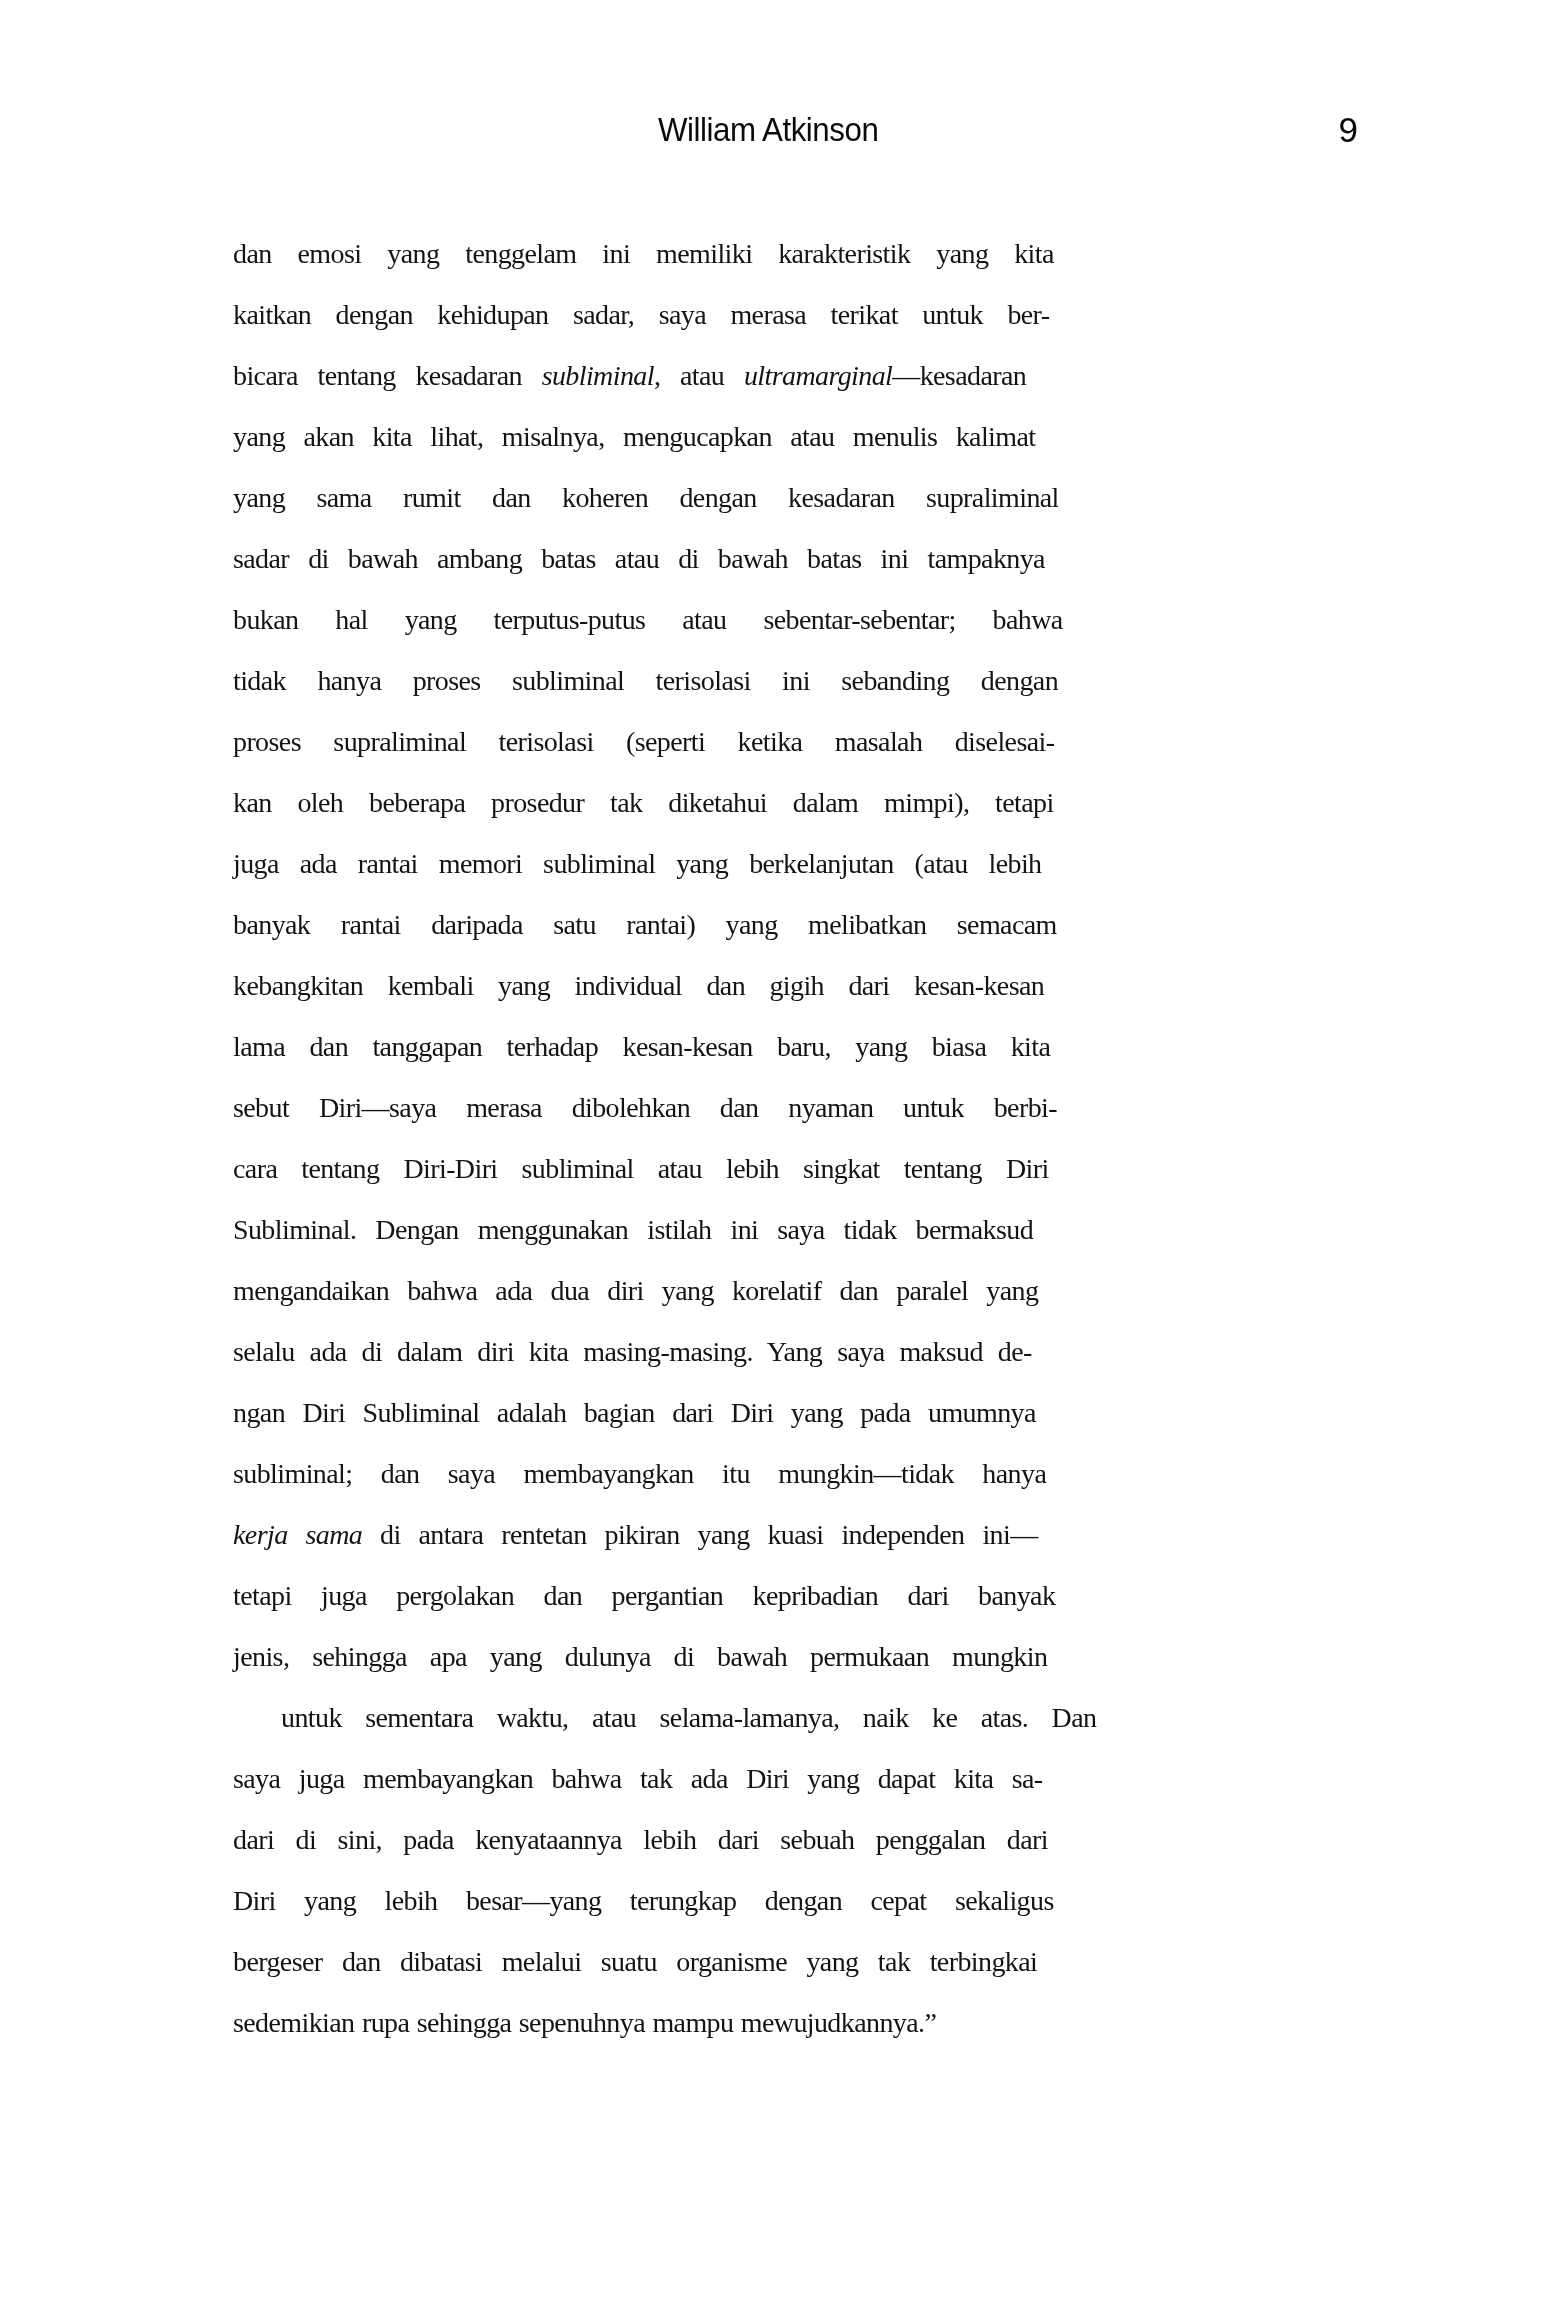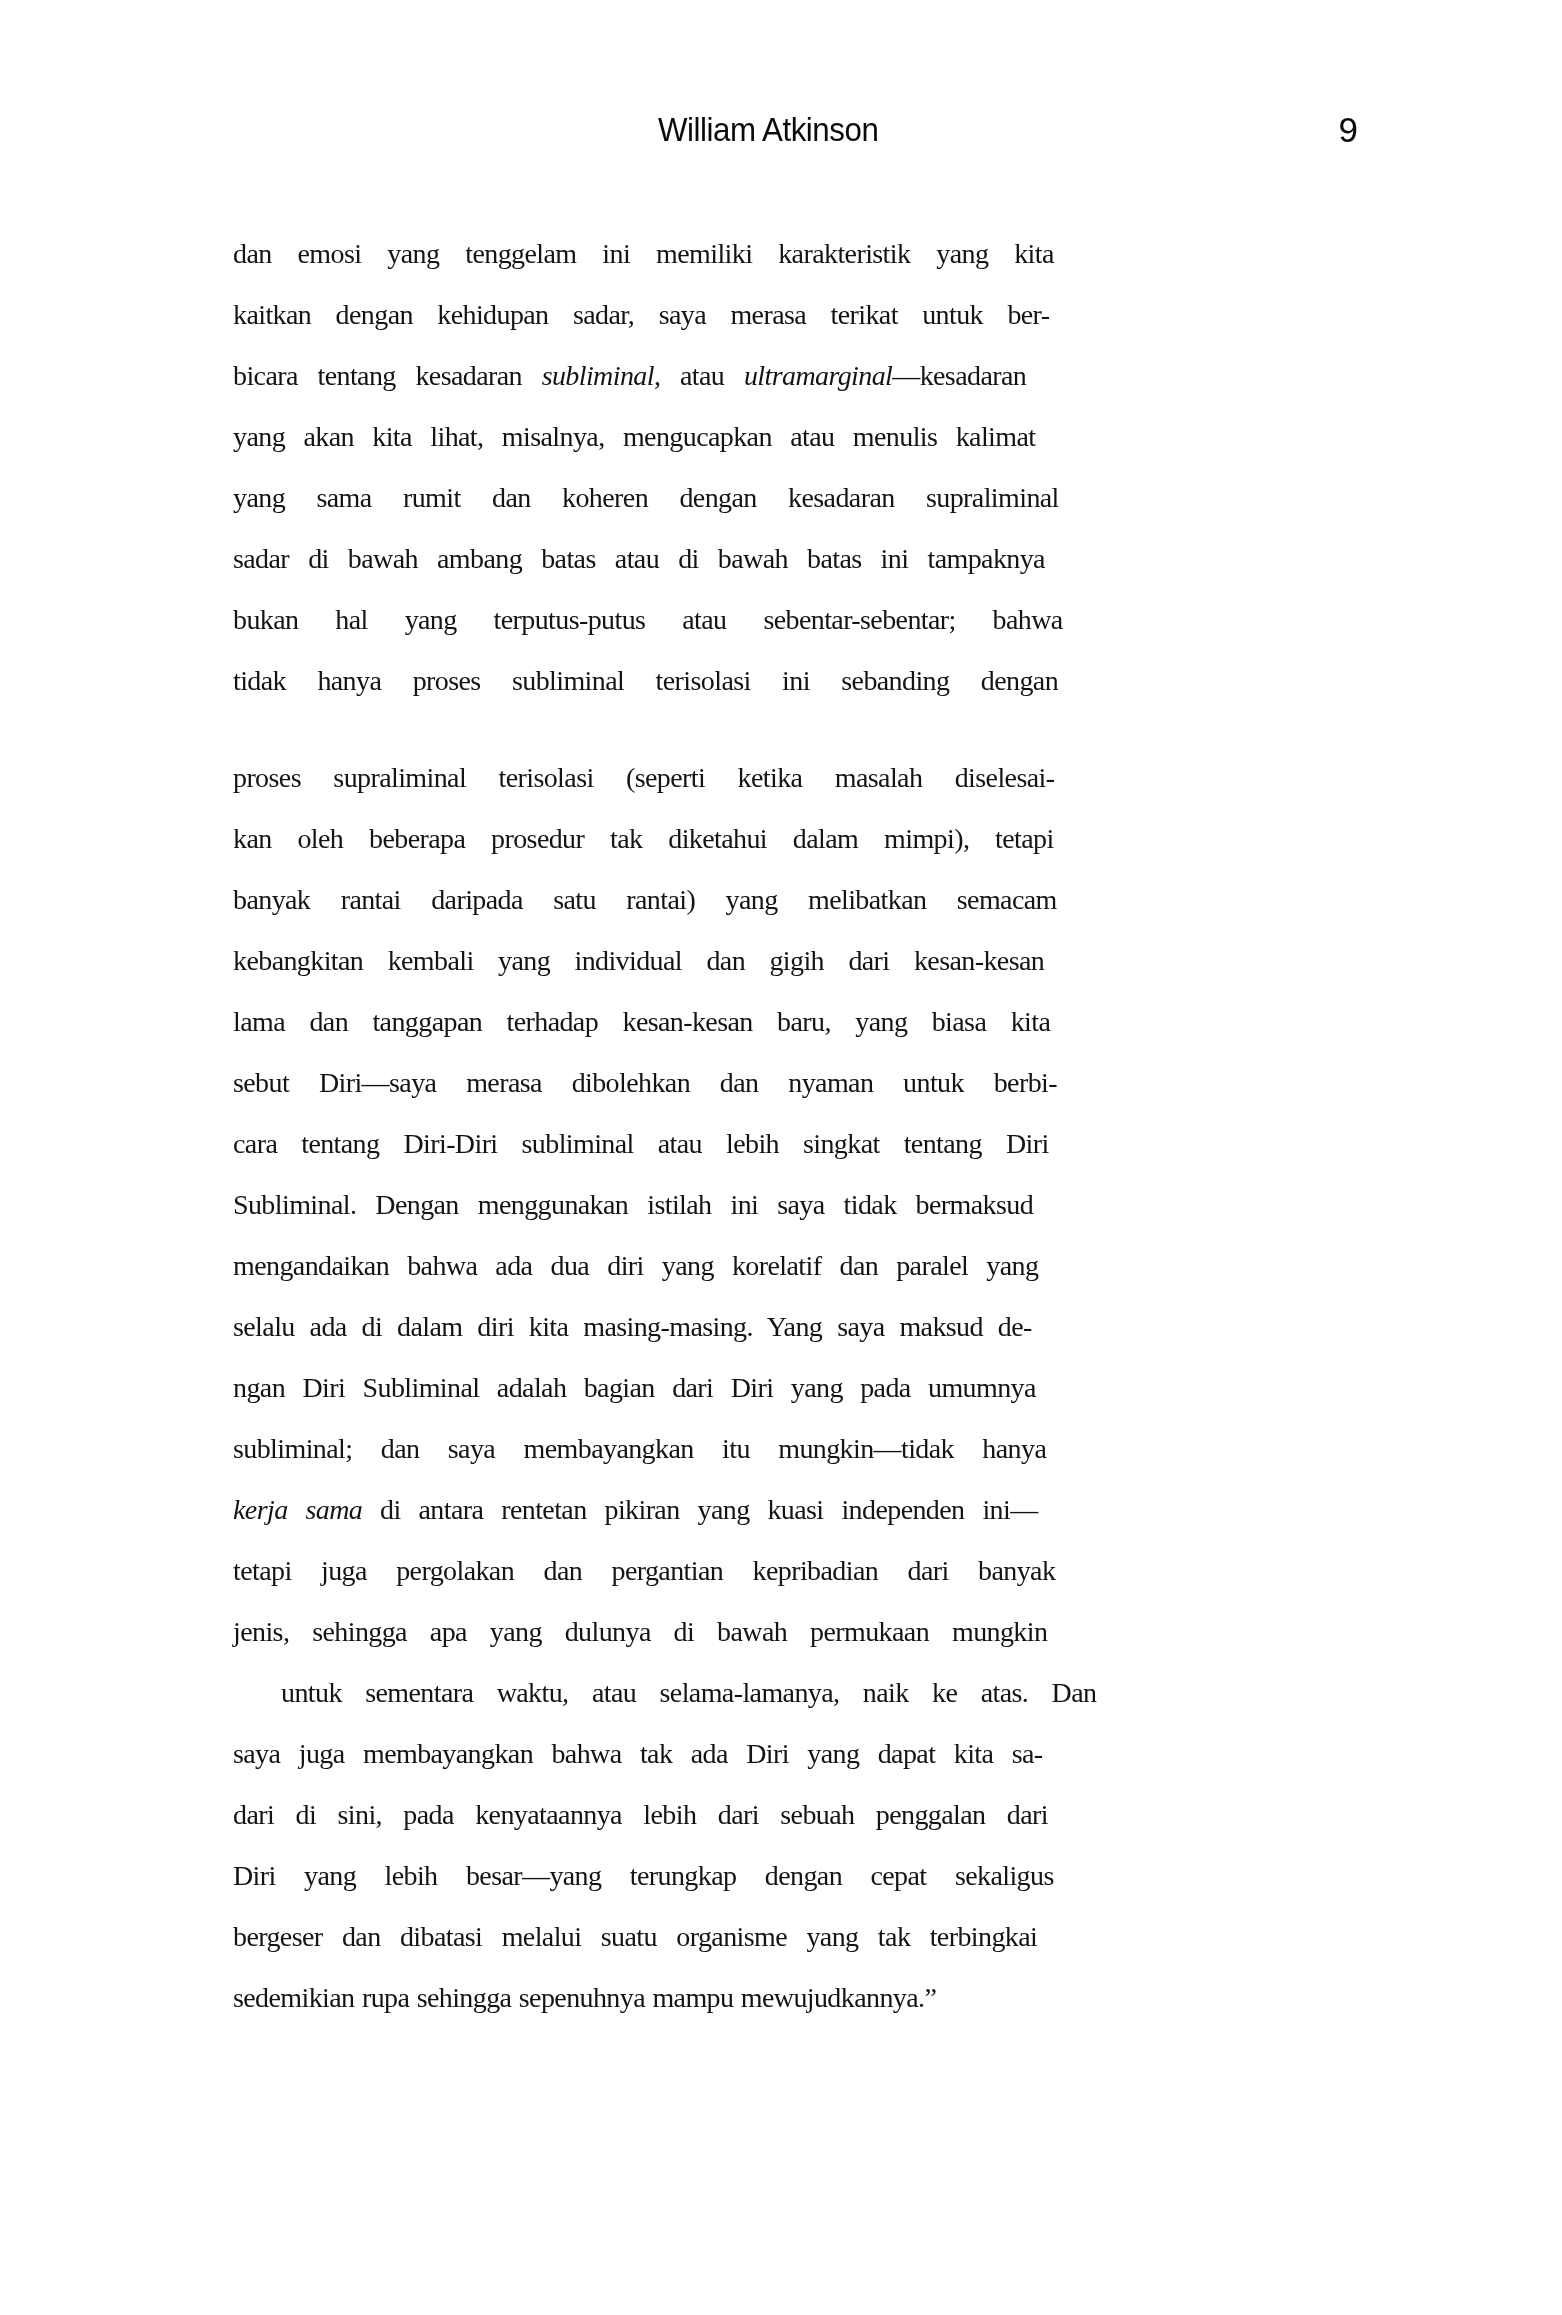--- a/index.html
+++ b/index.html
@@ -77,22 +77,23 @@
 
 <main class="body-text" id="body-text">
     <span class="line" style="display: block; width: 1127px; word-spacing: 19.5px; text-align: left; text-align-last: left;"><span>dan emosi yang tenggelam ini memiliki karakteristik yang kita</span></span>
     <span class="line" style="display: block; width: 1127px; word-spacing: 18px; text-align: left; text-align-last: left;"><span>kaitkan dengan kehidupan sadar, saya merasa terikat untuk ber-</span></span>
     <span class="line" style="display: block; width: 1127px; word-spacing: 13.3px; text-align: left; text-align-last: left;"><span>bicara tentang kesadaran </span><em>subliminal</em><span>, atau </span><em>ultramarginal</em><span>—kesadaran</span></span>
     <span class="line" style="display: block; width: 1127px; word-spacing: 12px; text-align: left; text-align-last: left;"><span>yang akan kita lihat, misalnya, mengucapkan atau menulis kalimat</span></span>
     <span class="line" style="display: block; width: 1127px; word-spacing: 25px; text-align: left; text-align-last: left;"><span>yang sama rumit dan koheren dengan kesadaran supraliminal</span></span>
     <span class="line" style="display: block; width: 1127px; word-spacing: 12.7px; text-align: left; text-align-last: left;"><span>sadar di bawah ambang batas atau di bawah batas ini tampaknya</span></span>
     <span class="line" style="display: block; width: 1127px; word-spacing: 30.5px; text-align: left; text-align-last: left;"><span>bukan hal yang terputus-putus atau sebentar-sebentar; bahwa</span></span>
     <span class="line" style="display: block; width: 1127px; word-spacing: 25px; text-align: left; text-align-last: left;"><span>tidak hanya proses subliminal terisolasi ini sebanding dengan</span></span>
-    <span class="line" style="display: block; width: 1127px; word-spacing: 26px; text-align: left; text-align-last: left; margin-top: 36px;"><span>proses supraliminal terisolasi (seperti ketika masalah diselesai-</span></span>
+    <span class="line" style="display: block; width: 1127px; word-spacing: 26px; text-align: left; text-align-last: left;"><span>proses supraliminal terisolasi (seperti ketika masalah diselesai-</span></span>
     <span class="line" style="display: block; width: 1127px; word-spacing: 19.4px; text-align: left; text-align-last: left;"><span>kan oleh beberapa prosedur tak diketahui dalam mimpi), tetapi</span></span>
+    <span class="line" style="display: block; width: 1127px; word-spacing: 14.5px; text-align: left; text-align-last: left;"><span>juga ada rantai memori subliminal yang berkelanjutan (atau lebih</span></span>
     <span class="line" style="display: block; width: 1127px; word-spacing: 24px; text-align: left; text-align-last: left;"><span>banyak rantai daripada satu rantai) yang melibatkan semacam</span></span>
     <span class="line" style="display: block; width: 1127px; word-spacing: 18px; text-align: left; text-align-last: left;"><span>kebangkitan kembali yang individual dan gigih dari kesan-kesan</span></span>
     <span class="line" style="display: block; width: 1127px; word-spacing: 18px; text-align: left; text-align-last: left;"><span>lama dan tanggapan terhadap kesan-kesan baru, yang biasa kita</span></span>
     <span class="line" style="display: block; width: 1127px; word-spacing: 23.4px; text-align: right; text-align-last: left;"><span>sebut Diri—saya merasa dibolehkan dan nyaman untuk berbi-</span></span>
     <span class="line" style="display: block; width: 1127px; word-spacing: 17.6px; text-align: left; text-align-last: left;"><span>cara tentang Diri-Diri subliminal atau lebih singkat tentang Diri</span></span>
     <span class="line" style="display: block; width: 1127px; word-spacing: 12.6px; text-align: left; text-align-last: left;"><span>Subliminal. Dengan menggunakan istilah ini saya tidak bermaksud</span></span>
     <span class="line" style="display: block; width: 1127px; word-spacing: 11.7px; text-align: left; text-align-last: left;"><span>mengandaikan bahwa ada dua diri yang korelatif dan paralel yang</span></span>
     <span class="line" style="display: block; width: 1127px; word-spacing: 8.5px; text-align: left; text-align-last: left;"><span>selalu ada di dalam diri kita masing-masing. Yang saya maksud de-</span></span>
     <span class="line" style="display: block; width: 1127px; word-spacing: 11px; text-align: right; text-align-last: left;"><span>ngan Diri Subliminal adalah bagian dari Diri yang pada umumnya</span></span>
     <span class="line" style="display: block; width: 1127px; word-spacing: 22px; text-align: left; text-align-last: left;"><span>subliminal; dan saya membayangkan itu mungkin—tidak hanya</span></span>

